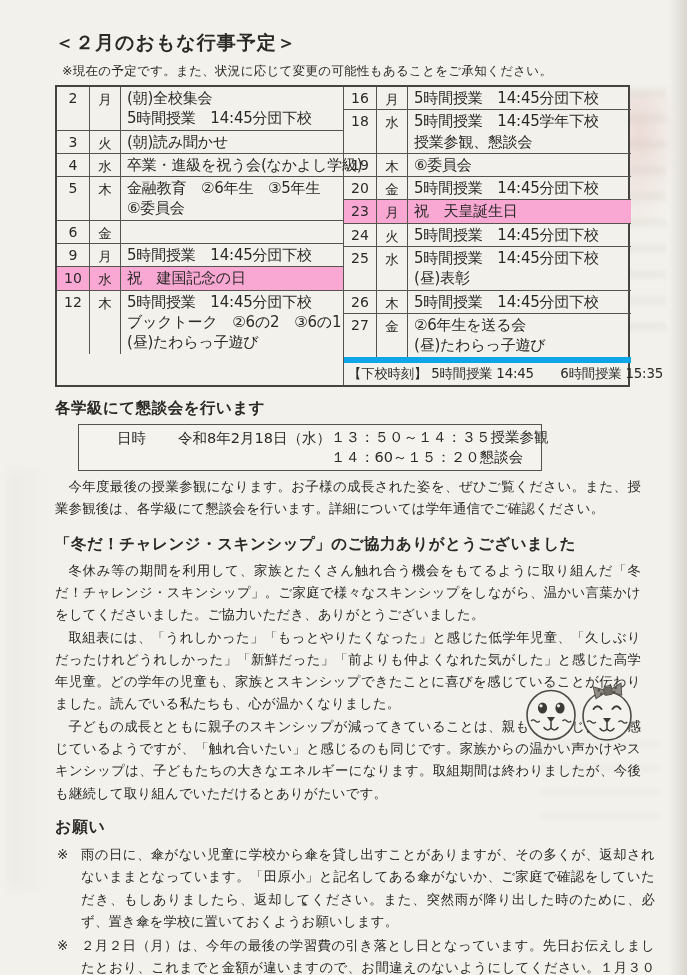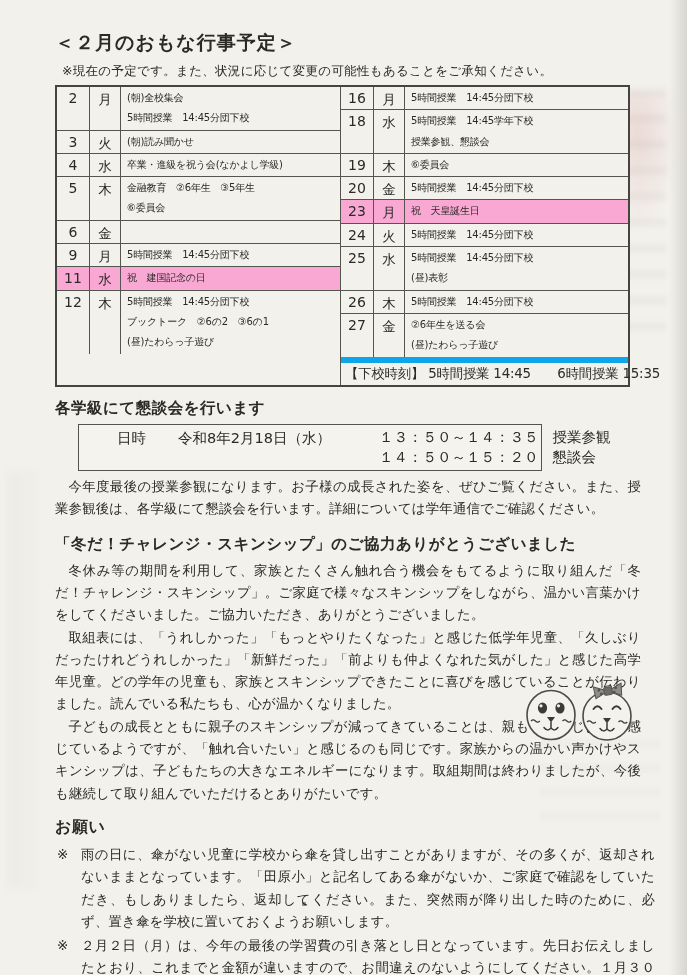--- a/index.html
+++ b/index.html
@@ -36,33 +36,33 @@
   .sched-half.left { border-right:1px solid #56544e; }
   .sched-half.right { flex:1; }
   .t-rows { flex:1; display:flex; flex-direction:column; }
   .t-row { display:grid; grid-template-columns:33px 31px 1fr; border-bottom:1px solid #56544e; }
   .t-rows .t-row:last-child { border-bottom:none; }
   .sched-half.right .t-rows .t-row:last-child { border-bottom:6px solid #0ea5e9; }
   .t-row.holiday { background:#f9a8d4; }
   .c-date { border-right:1px solid #56544e; text-align:center; font-size:14px; padding-top:1px; }
   .c-day  { border-right:1px solid #56544e; text-align:center; font-size:13.5px; padding-top:2px; }
   .c-desc { padding:1px 2px 1px 6px; }
-  .t-line { font-size:10px; line-height:20.3px; white-space:nowrap; letter-spacing:-.2px; }
+  .t-line { font-size:15px; line-height:20.3px; white-space:nowrap; letter-spacing:-.2px; }
   .c-date, .c-day { line-height:20.3px; }
   .dismissal { border-top:none; font-size:13.4px; line-height:20.5px; padding:1px 2px 1px 4px;
     white-space:nowrap; letter-spacing:-.2px; }
 
   
   .section-h { font-size:15.5px; font-weight:bold; letter-spacing:.5px; }
   #meeting-heading { margin-top:11px; }
   .meeting-box { width:464px; margin:5px 0 0 23px; border:1.5px solid #55534d;
     display:flex; padding:2px 10px 3px 38px; background:rgba(246,245,240,.5); }
   .mb-left { display:flex; gap:32px; font-size:14.5px; line-height:21px; padding-top:1px; white-space:nowrap; }
   .mb-right { margin-left:auto; display:flex; flex-direction:column; font-size:14.5px; line-height:20px; }
-  .mb-slot { display:flex; gap:14px; white-space:nowrap;margin-left:48px; }
+  .mb-slot { display:flex; white-space:nowrap; }
   .body-text { font-size:13.4px; line-height:22.3px; text-indent:1em; letter-spacing:.2px;
     text-align:justify; width:586px; }
   #meeting-body { margin-top:5px; }
 
   
   #skinship-heading { margin-top:13px; margin-bottom:5px; }
   .skinship-para { margin-bottom:0; }
   #skinship-para3 { width:586px; }
 
   .mascots { position:absolute; left:524px; top:682px; width:112px; height:62px; }
@@ -126,21 +126,21 @@
             <div class="c-day">金</div>
           </div>
           <div class="t-row">
             <div class="c-date">9</div>
             <div class="c-day">月</div>
             <div class="c-desc">
               <div class="t-line">5時間授業　14:45分団下校</div>
             </div>
           </div>
           <div class="t-row holiday">
-            <div class="c-date">11</div>
+            <div class="c-date">10</div>
             <div class="c-day">水</div>
             <div class="c-desc">
               <div class="t-line">祝　建国記念の日</div>
             </div>
           </div>
           <div class="t-row">
             <div class="c-date">12</div>
             <div class="c-day">木</div>
             <div class="c-desc">
               <div class="t-line">5時間授業　14:45分団下校</div>
@@ -228,21 +228,21 @@
     <div class="mb-left">
       <span>日時</span>
       <span>令和8年2月18日（水）</span>
     </div>
     <div class="mb-right">
       <div class="mb-slot">
         <span>１３：５０～１４：３５</span>
         <span>授業参観</span>
       </div>
       <div class="mb-slot">
-        <span>１４：５０～１５：２０</span>
+        <span>１４：60～１５：２０</span>
         <span>懇談会</span>
       </div>
     </div>
   </div>
   <p class="body-text" id="meeting-body">今年度最後の授業参観になります。お子様の成長された姿を、ぜひご覧ください。また、授業参観後は、各学級にて懇談会を行います。詳細については学年通信でご確認ください。</p>
 
   <h2 class="section-h" id="skinship-heading">「冬だ！チャレンジ・スキンシップ」のご協力ありがとうございました</h2>
   <p class="body-text skinship-para">冬休み等の期間を利用して、家族とたくさん触れ合う機会をもてるように取り組んだ「冬だ！チャレンジ・スキンシップ」。ご家庭で様々なスキンシップをしながら、温かい言葉かけをしてくださいました。ご協力いただき、ありがとうございました。</p>
   <p class="body-text skinship-para">取組表には、「うれしかった」「もっとやりたくなった」と感じた低学年児童、「久しぶりだったけれどうれしかった」「新鮮だった」「前よりも仲よくなれた気がした」と感じた高学年児童。どの学年の児童も、家族とスキンシップできたことに喜びを感じていることが伝わりました。読んでいる私たちも、心が温かくなりました。</p>
   <p class="body-text skinship-para" id="skinship-para3">子どもの成長とともに親子のスキンシップが減ってきていることは、親も子も同じように感じているようですが、「触れ合いたい」と感じるのも同じです。家族からの温かい声かけやスキンシップは、子どもたちの大きなエネルギーになります。取組期間は終わりましたが、今後も継続して取り組んでいただけるとありがたいです。</p>

